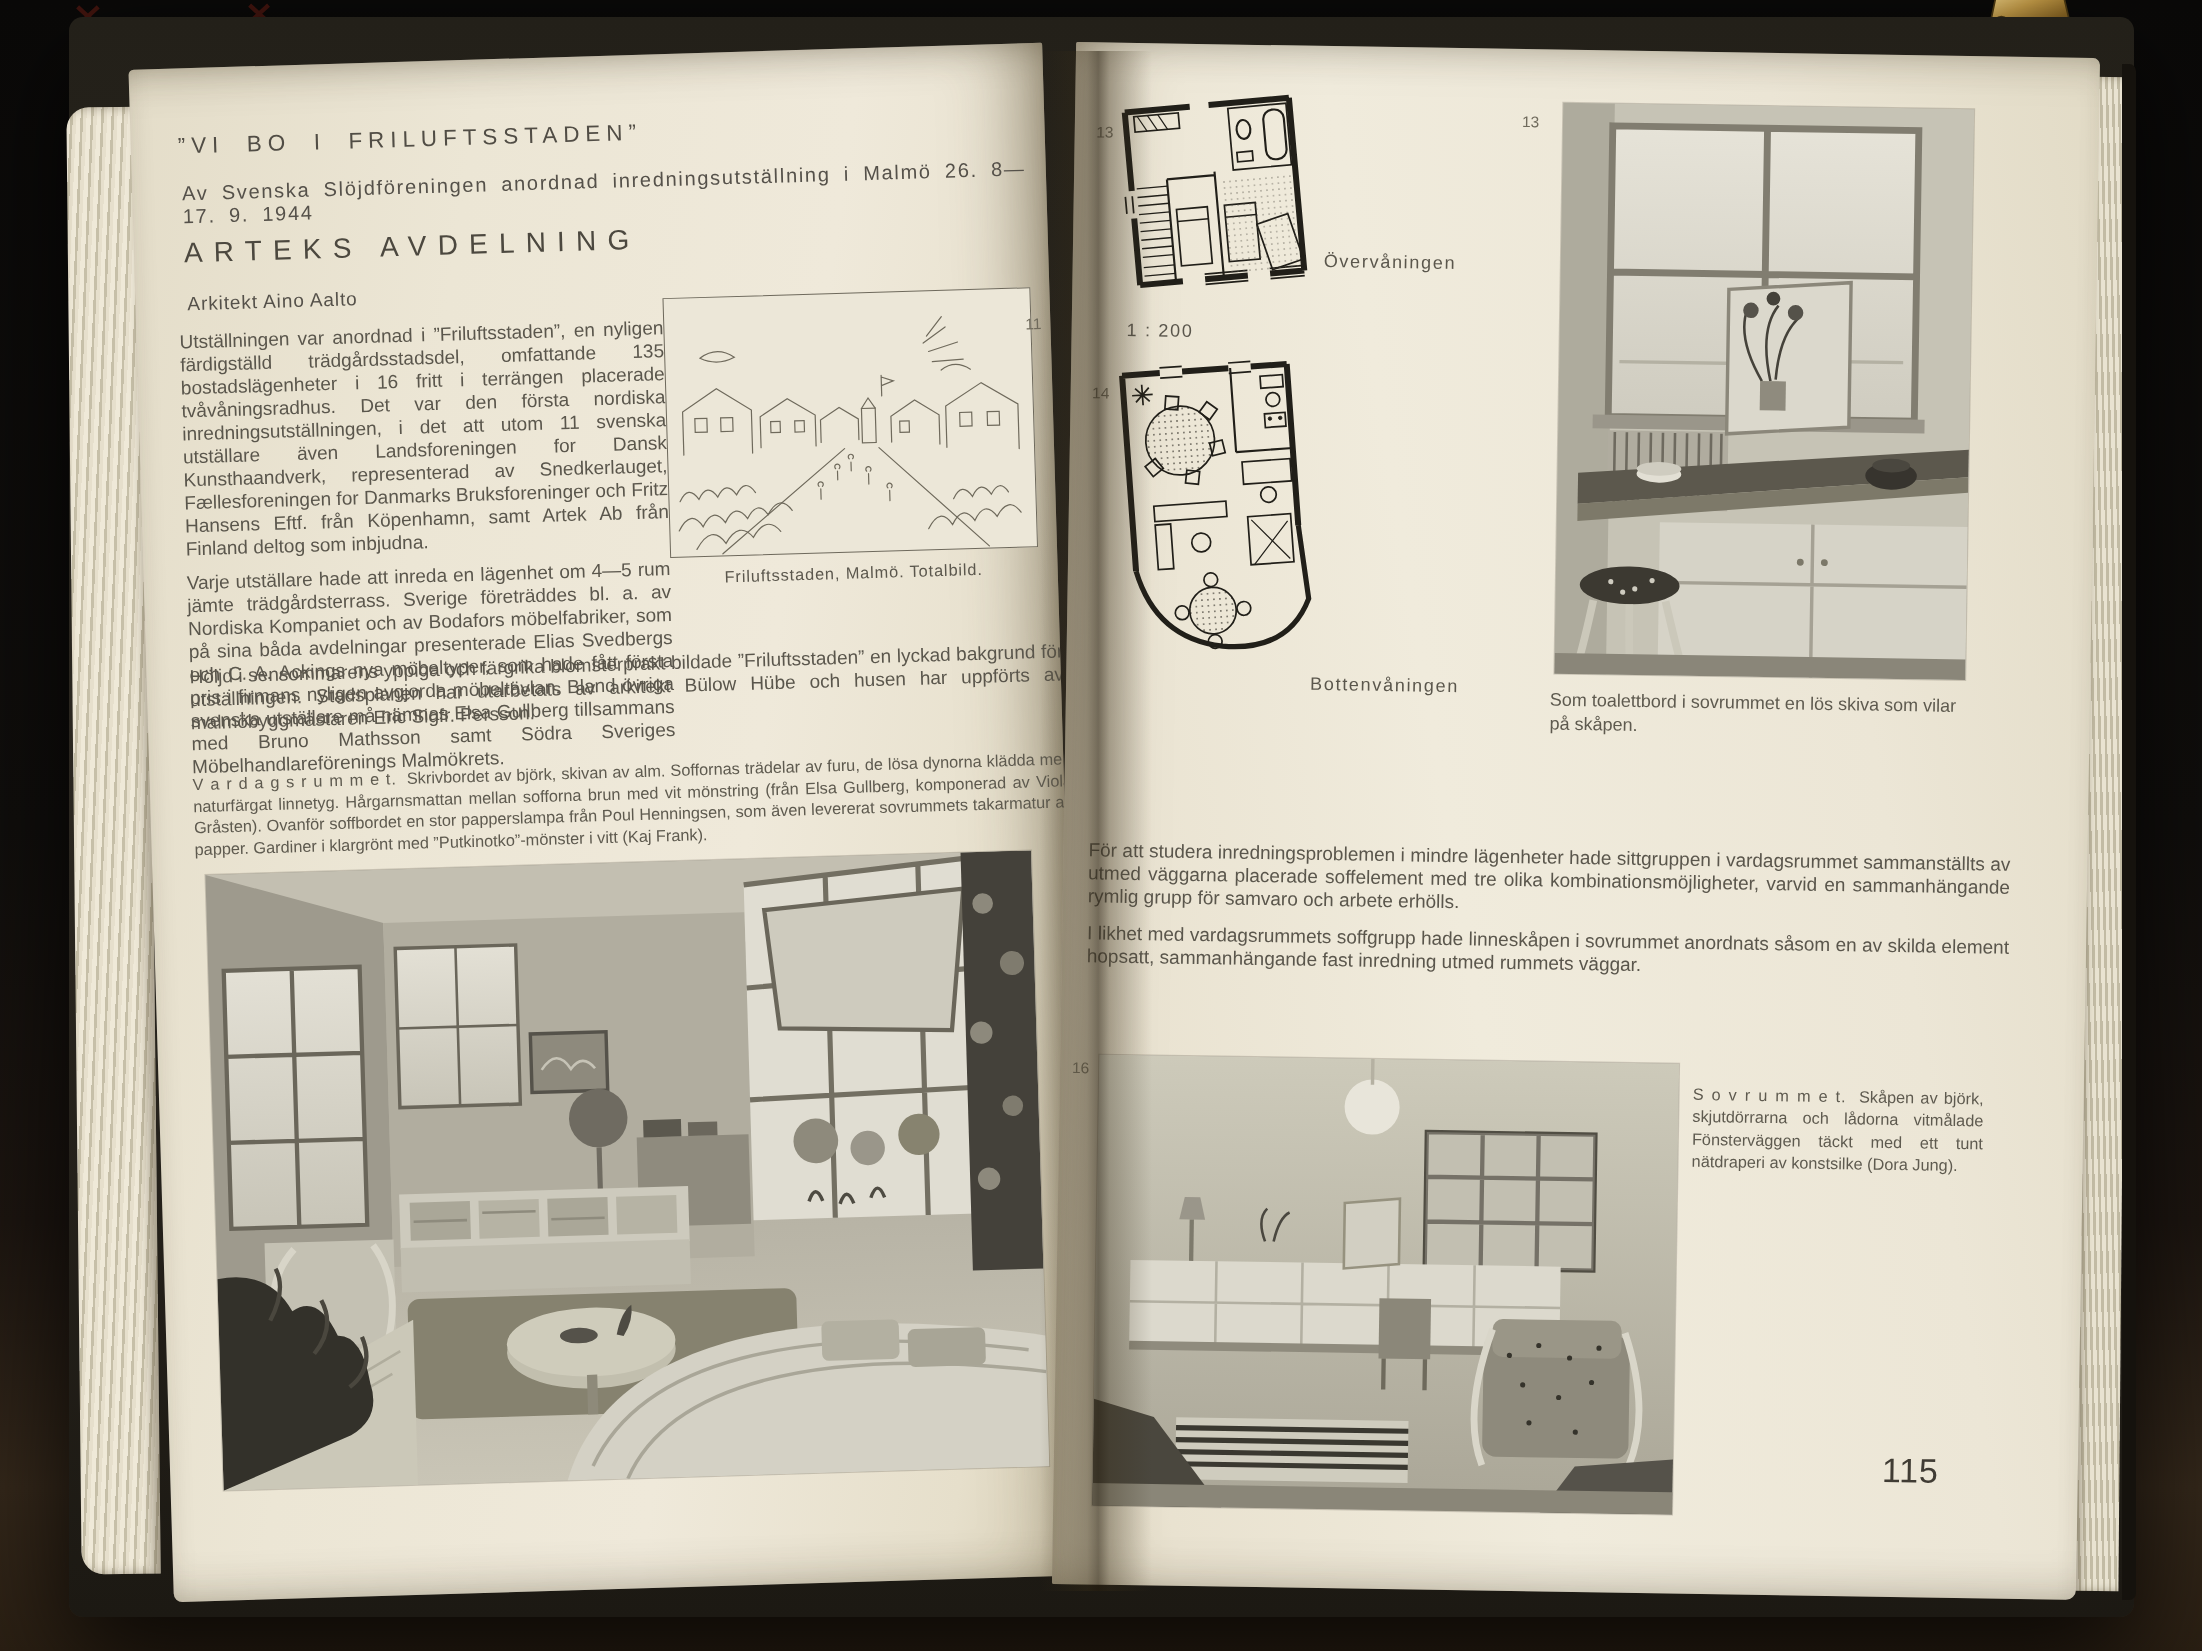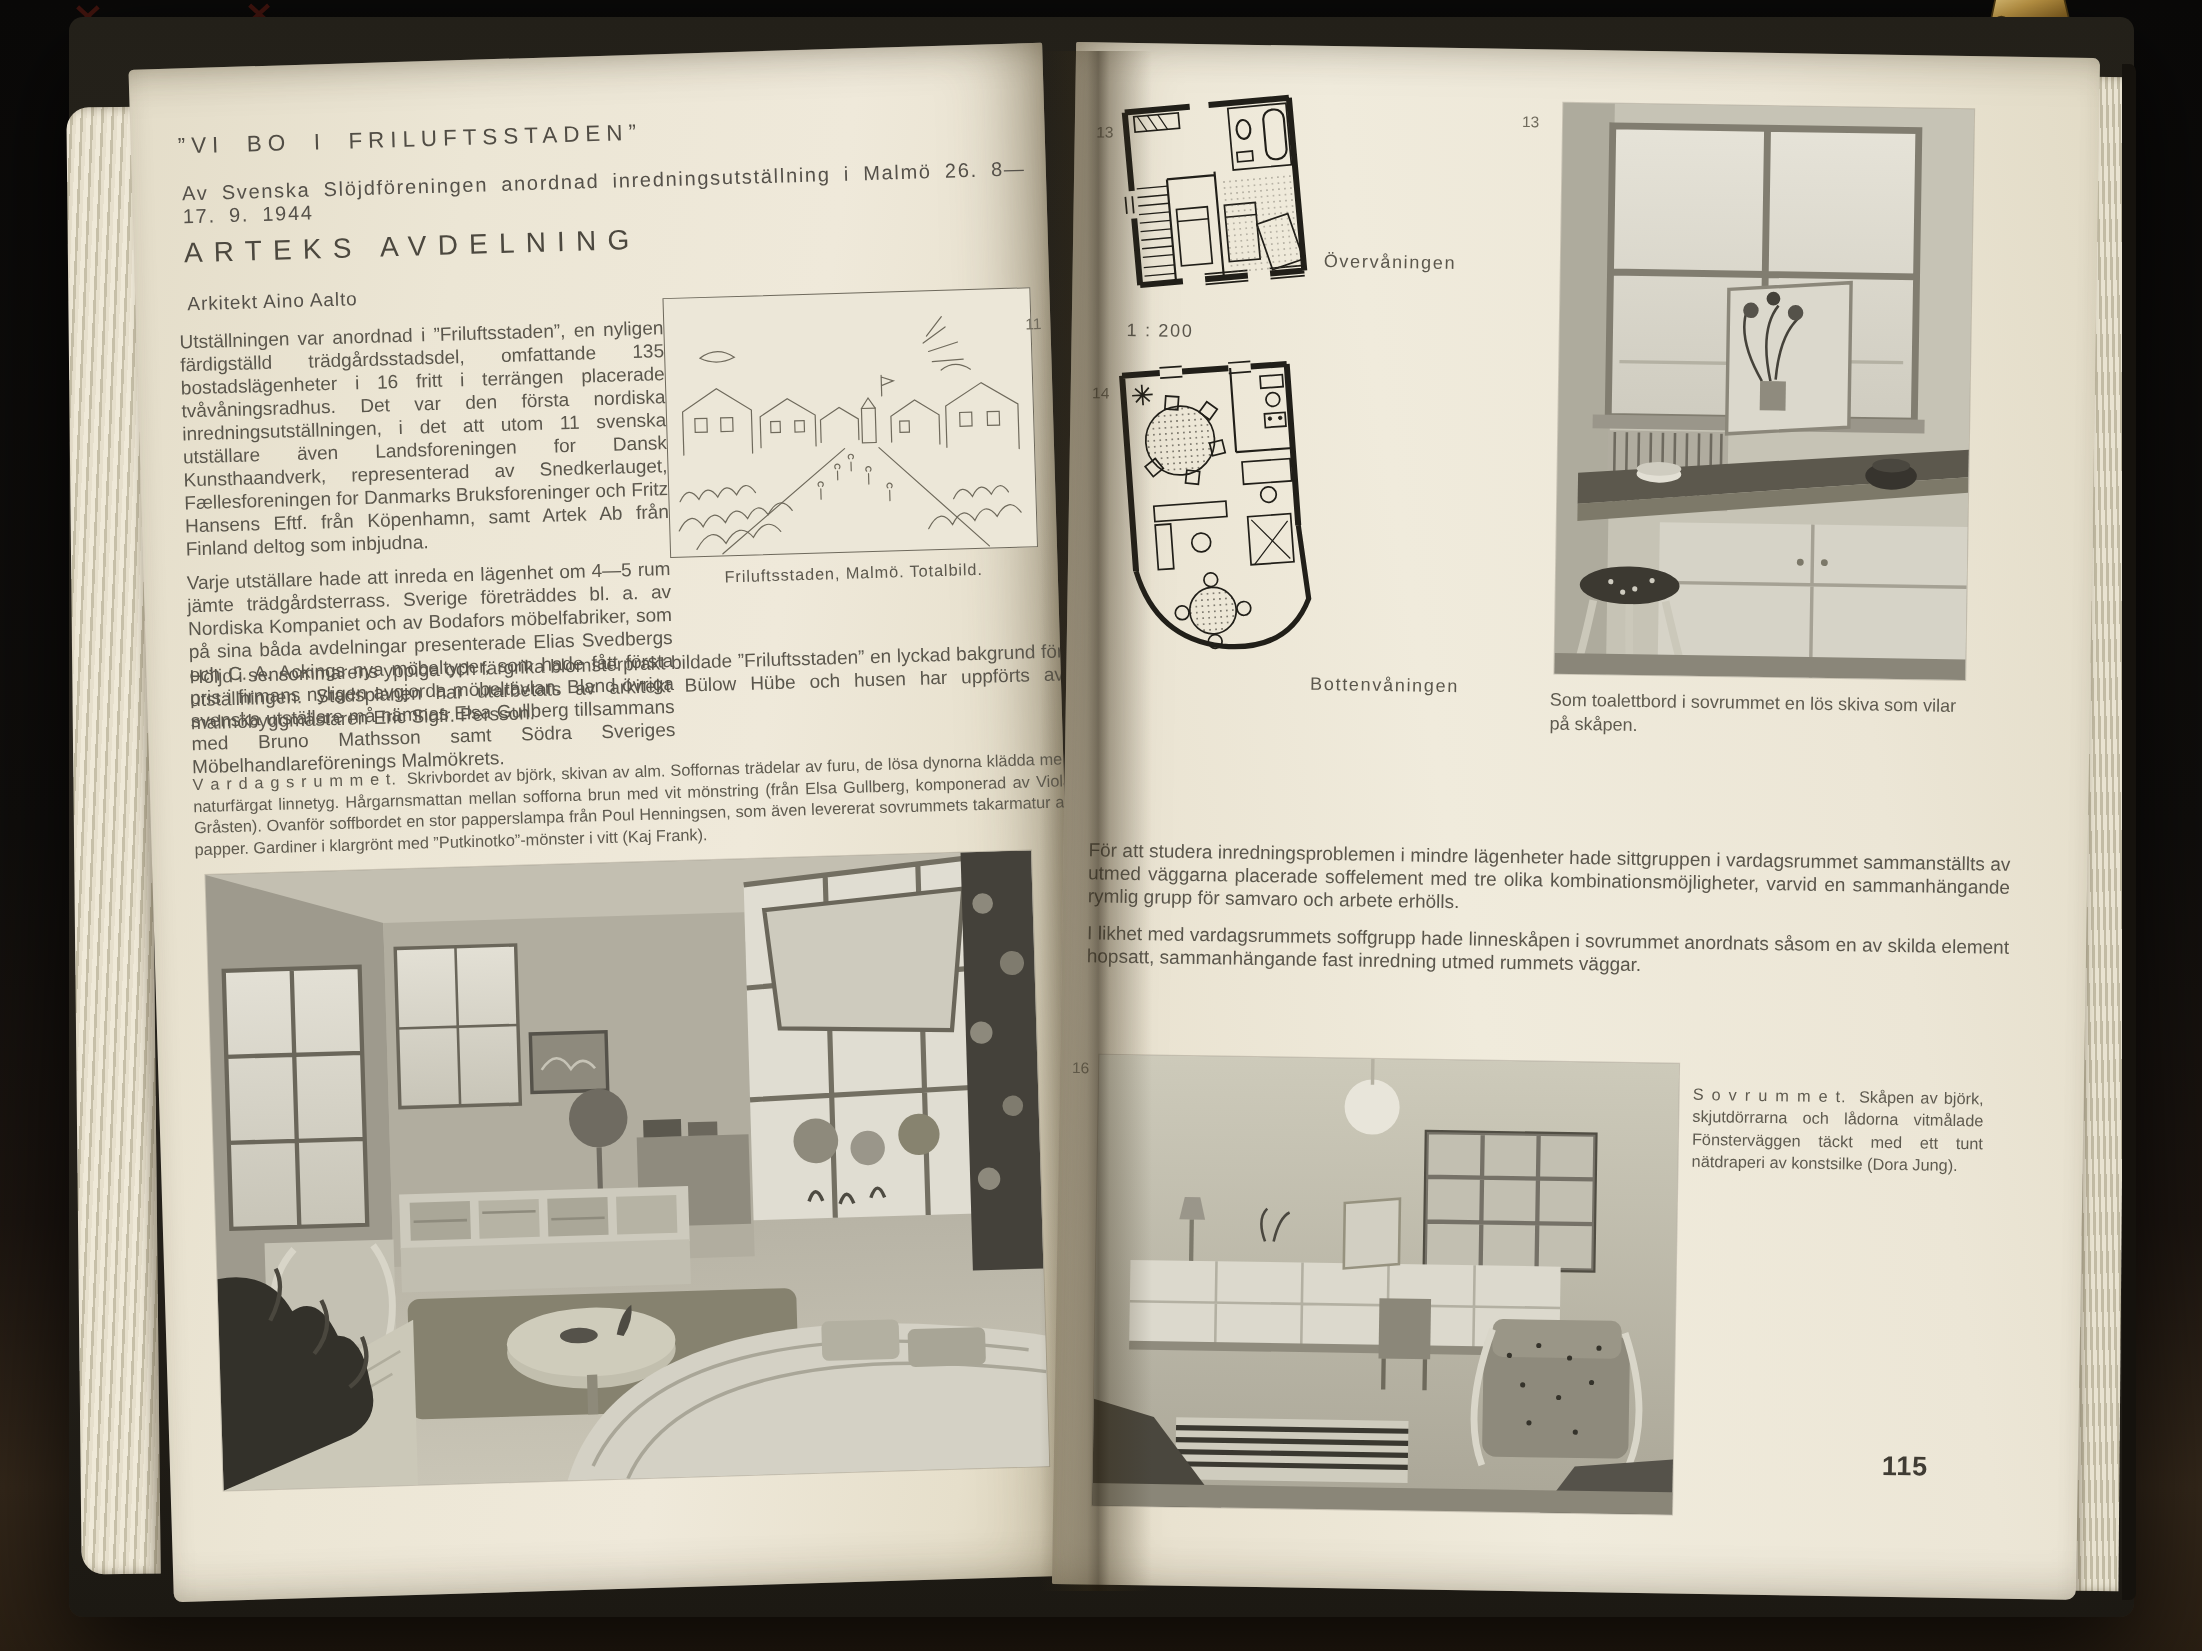--- a/index.html
+++ b/index.html
@@ -35,21 +35,21 @@
   .lp-heading{font-size:28px;letter-spacing:11.2px;color:#4c483f;}
   .lp-architect{font-size:19px;letter-spacing:0.9px;color:#55514a;}
   .body-text{font-size:19px;line-height:23px;text-align:justify;color:#5a564c;}
   .body-text p{margin:0 0 11.2px 0;}
   .small-cap{font-size:16.3px;line-height:21.5px;text-align:justify;color:#5e5a4f;}
   .cap-lead{letter-spacing:0.9px;}
   .fig-num{font-size:15.5px;color:#6f6a5c;}
   .plan-label{font-size:18px;letter-spacing:1.7px;color:#5a564c;}
   .scale-label{font-size:18px;letter-spacing:1.7px;color:#5a564c;}
   .draw-cap{font-size:16.3px;letter-spacing:0.9px;color:#5b574d;text-align:center;}
-  .page-num{font-size:27px;font-weight:700;color:#403c34;letter-spacing:0.9px;}
+  .page-num{font-size:34px;font-weight:400;color:#403c34;letter-spacing:0.9px;}
   figure{margin:0;}
   .drawing-frame{border:1.7px solid #6e695c;background:#ece7d8;}
   .photo{background:#b5b1a5;box-shadow:0 0 0 0.9px rgba(90,85,70,.25);}
 </style>
 </head>
 <body>
 
 <div class="stage">
 
   <svg class="abs" style="left:69px;top:0;" width="258" height="43" viewBox="0 0 300 50">

